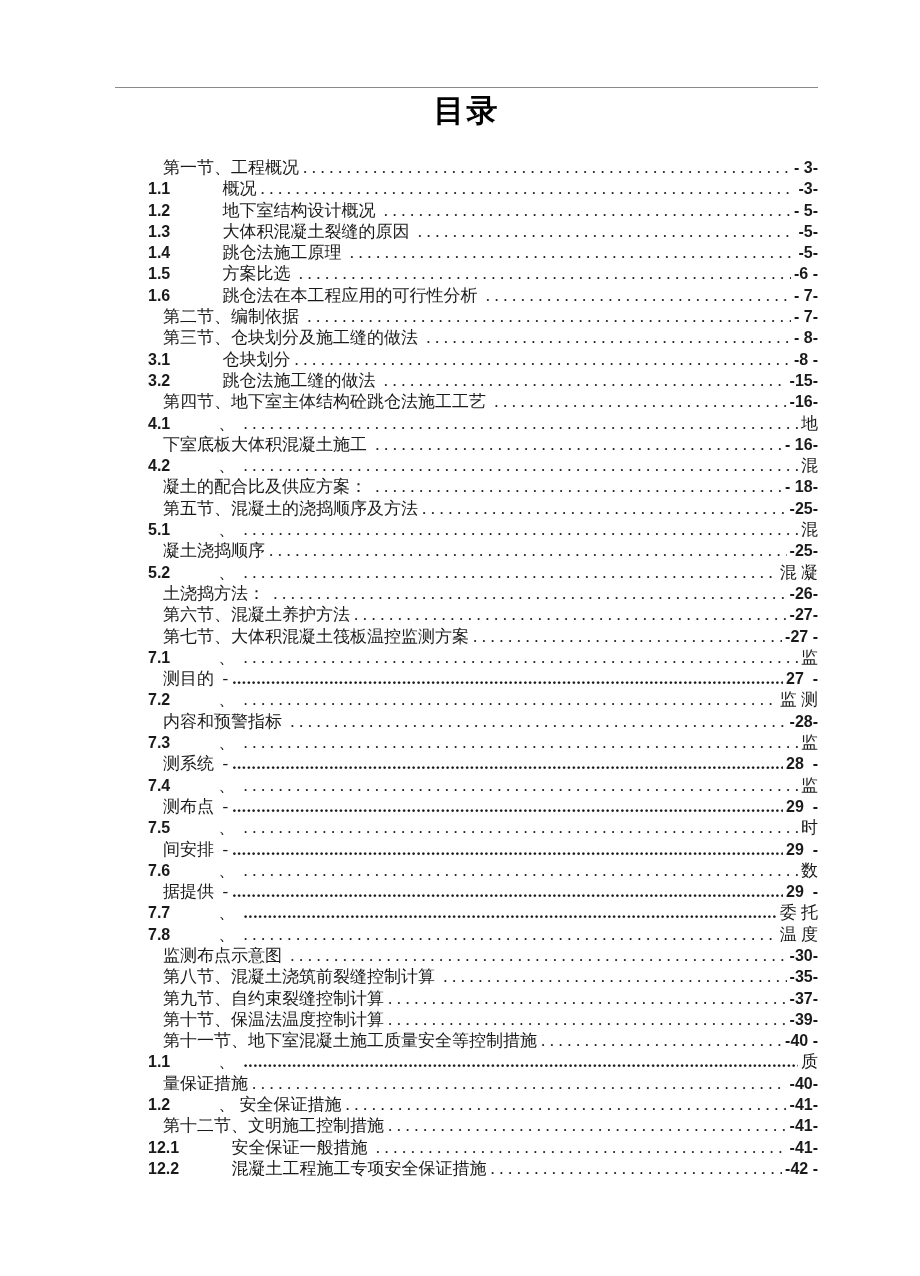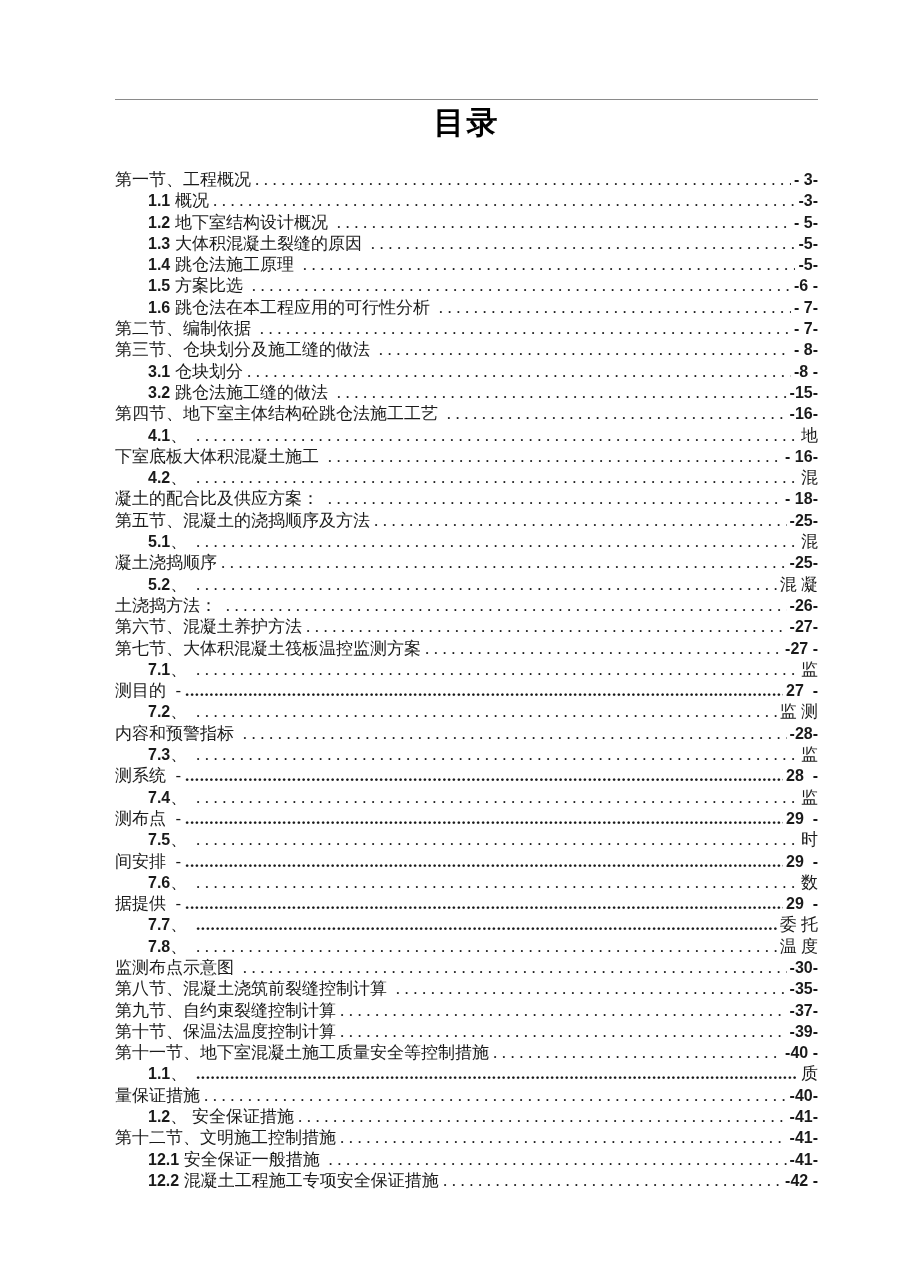--- a/index.html
+++ b/index.html
@@ -11,21 +11,21 @@
     width: 920px;
     height: 1276px;
     position: relative;
     color: #1a1a1a;
     font-family: "Liberation Serif", "DejaVu Serif", serif;
     overflow: hidden;
   }
   .page {
     position: absolute;
     left: 115px;
-    top: 12px;
+    top: 0;
     width: 703px;
   }
   .header-rule {
     margin-top: 87px;
     border: none;
     border-top: 1.5px solid #8a8a8a;
     height: 0;
   }
   .doc-title {
     margin: 3px 0 0 0;
@@ -54,21 +54,22 @@
   .toc-left {
     white-space: pre;
     flex: 0 0 auto;
   }
   .toc-num {
     font-family: "Liberation Sans", "DejaVu Sans", sans-serif;
     font-weight: 700;
     font-size: 16px;
   }
   .toc-text {
-    font-family: Liberation Sans, sans-serif;
+    font-family: Liberation Serif, serif;
+    margin-left: 48px;
   }
   .toc-dots {
     flex: 1 1 auto;
     overflow: hidden;
     white-space: nowrap;
     margin: 0 3px 0 4px;
     min-width: 12px;
     font-family: "Liberation Serif", "DejaVu Serif", serif;
     font-size: 17px;
   }

